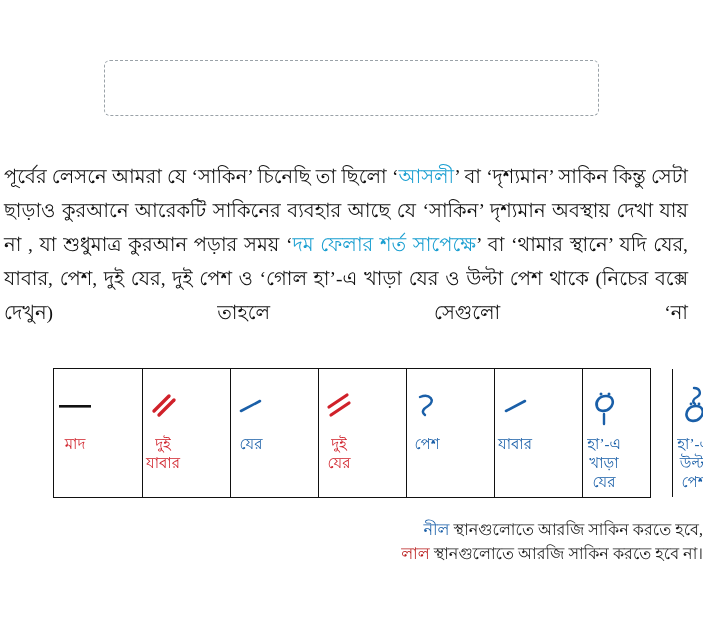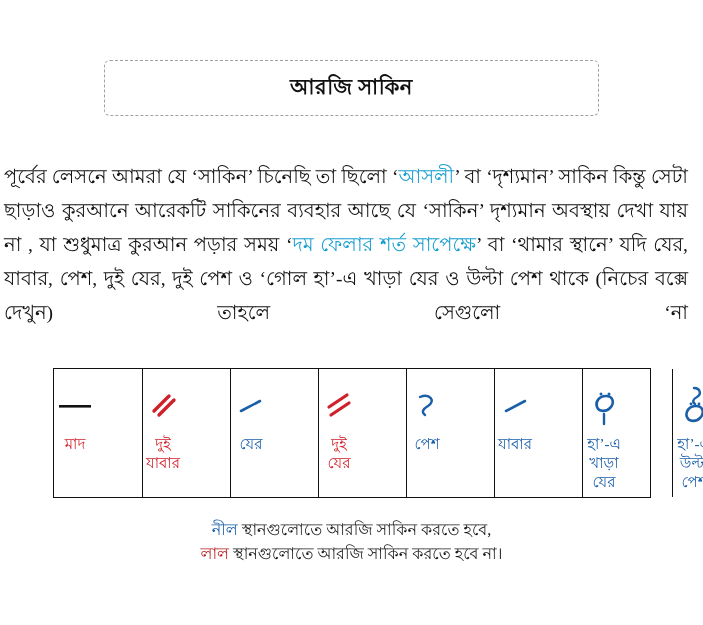--- a/index.html
+++ b/index.html
@@ -124,33 +124,32 @@
   }
   .cap.red { color: #d0212a; }
   .cap.blue { color: #1a5fa8; }
 
   
   .footnotes {
     position: absolute;
     left: 0;
     right: 0;
     top: 518px;
-    text-align: center;
+    text-align: right;
     font-size: 16px;
     line-height: 24px;
   }
   .footnotes .blue { color: #1a5fa8; }
   .footnotes .red { color: #b91c1c; }
   .foot-line { white-space: nowrap; }
 </style>
 </head>
 <body>
 
 <div class="lesson-header">
-  <div class="lesson-title">আরজি সাকিন</div>
 </div>
 
 <div class="body-text"><span>পূর্বের লেসনে আমরা যে ‘সাকিন’ চিনেছি তা ছিলো ‘</span><span style="color: rgb(27, 159, 209);">আসলী</span><span>’ বা ‘দৃশ্যমান’ সাকিন কিন্তু সেটা ছাড়াও কুরআনে আরেকটি সাকিনের ব্যবহার আছে যে ‘সাকিন’ দৃশ্যমান অবস্থায় দেখা যায় না , যা শুধুমাত্র কুরআন পড়ার সময় ‘</span><span style="color: rgb(27, 159, 209);">দম ফেলার শর্ত সাপেক্ষে</span><span>’ বা ‘থামার স্থানে’ যদি যের, যাবার, পেশ, দুই যের, দুই পেশ ও ‘গোল হা’-এ খাড়া যের ও উল্টা পেশ থাকে (নিচের বক্সে দেখুন) তাহলে সেগুলো ‘না</span></div>
 
 <div class="symbol-box">
 
   <div class="cell">
     <div class="glyph">
       <svg width="42" height="30" viewBox="0 0 42 30">
         <rect x="5" y="14" width="32" height="2.6" fill="#111"></rect>

